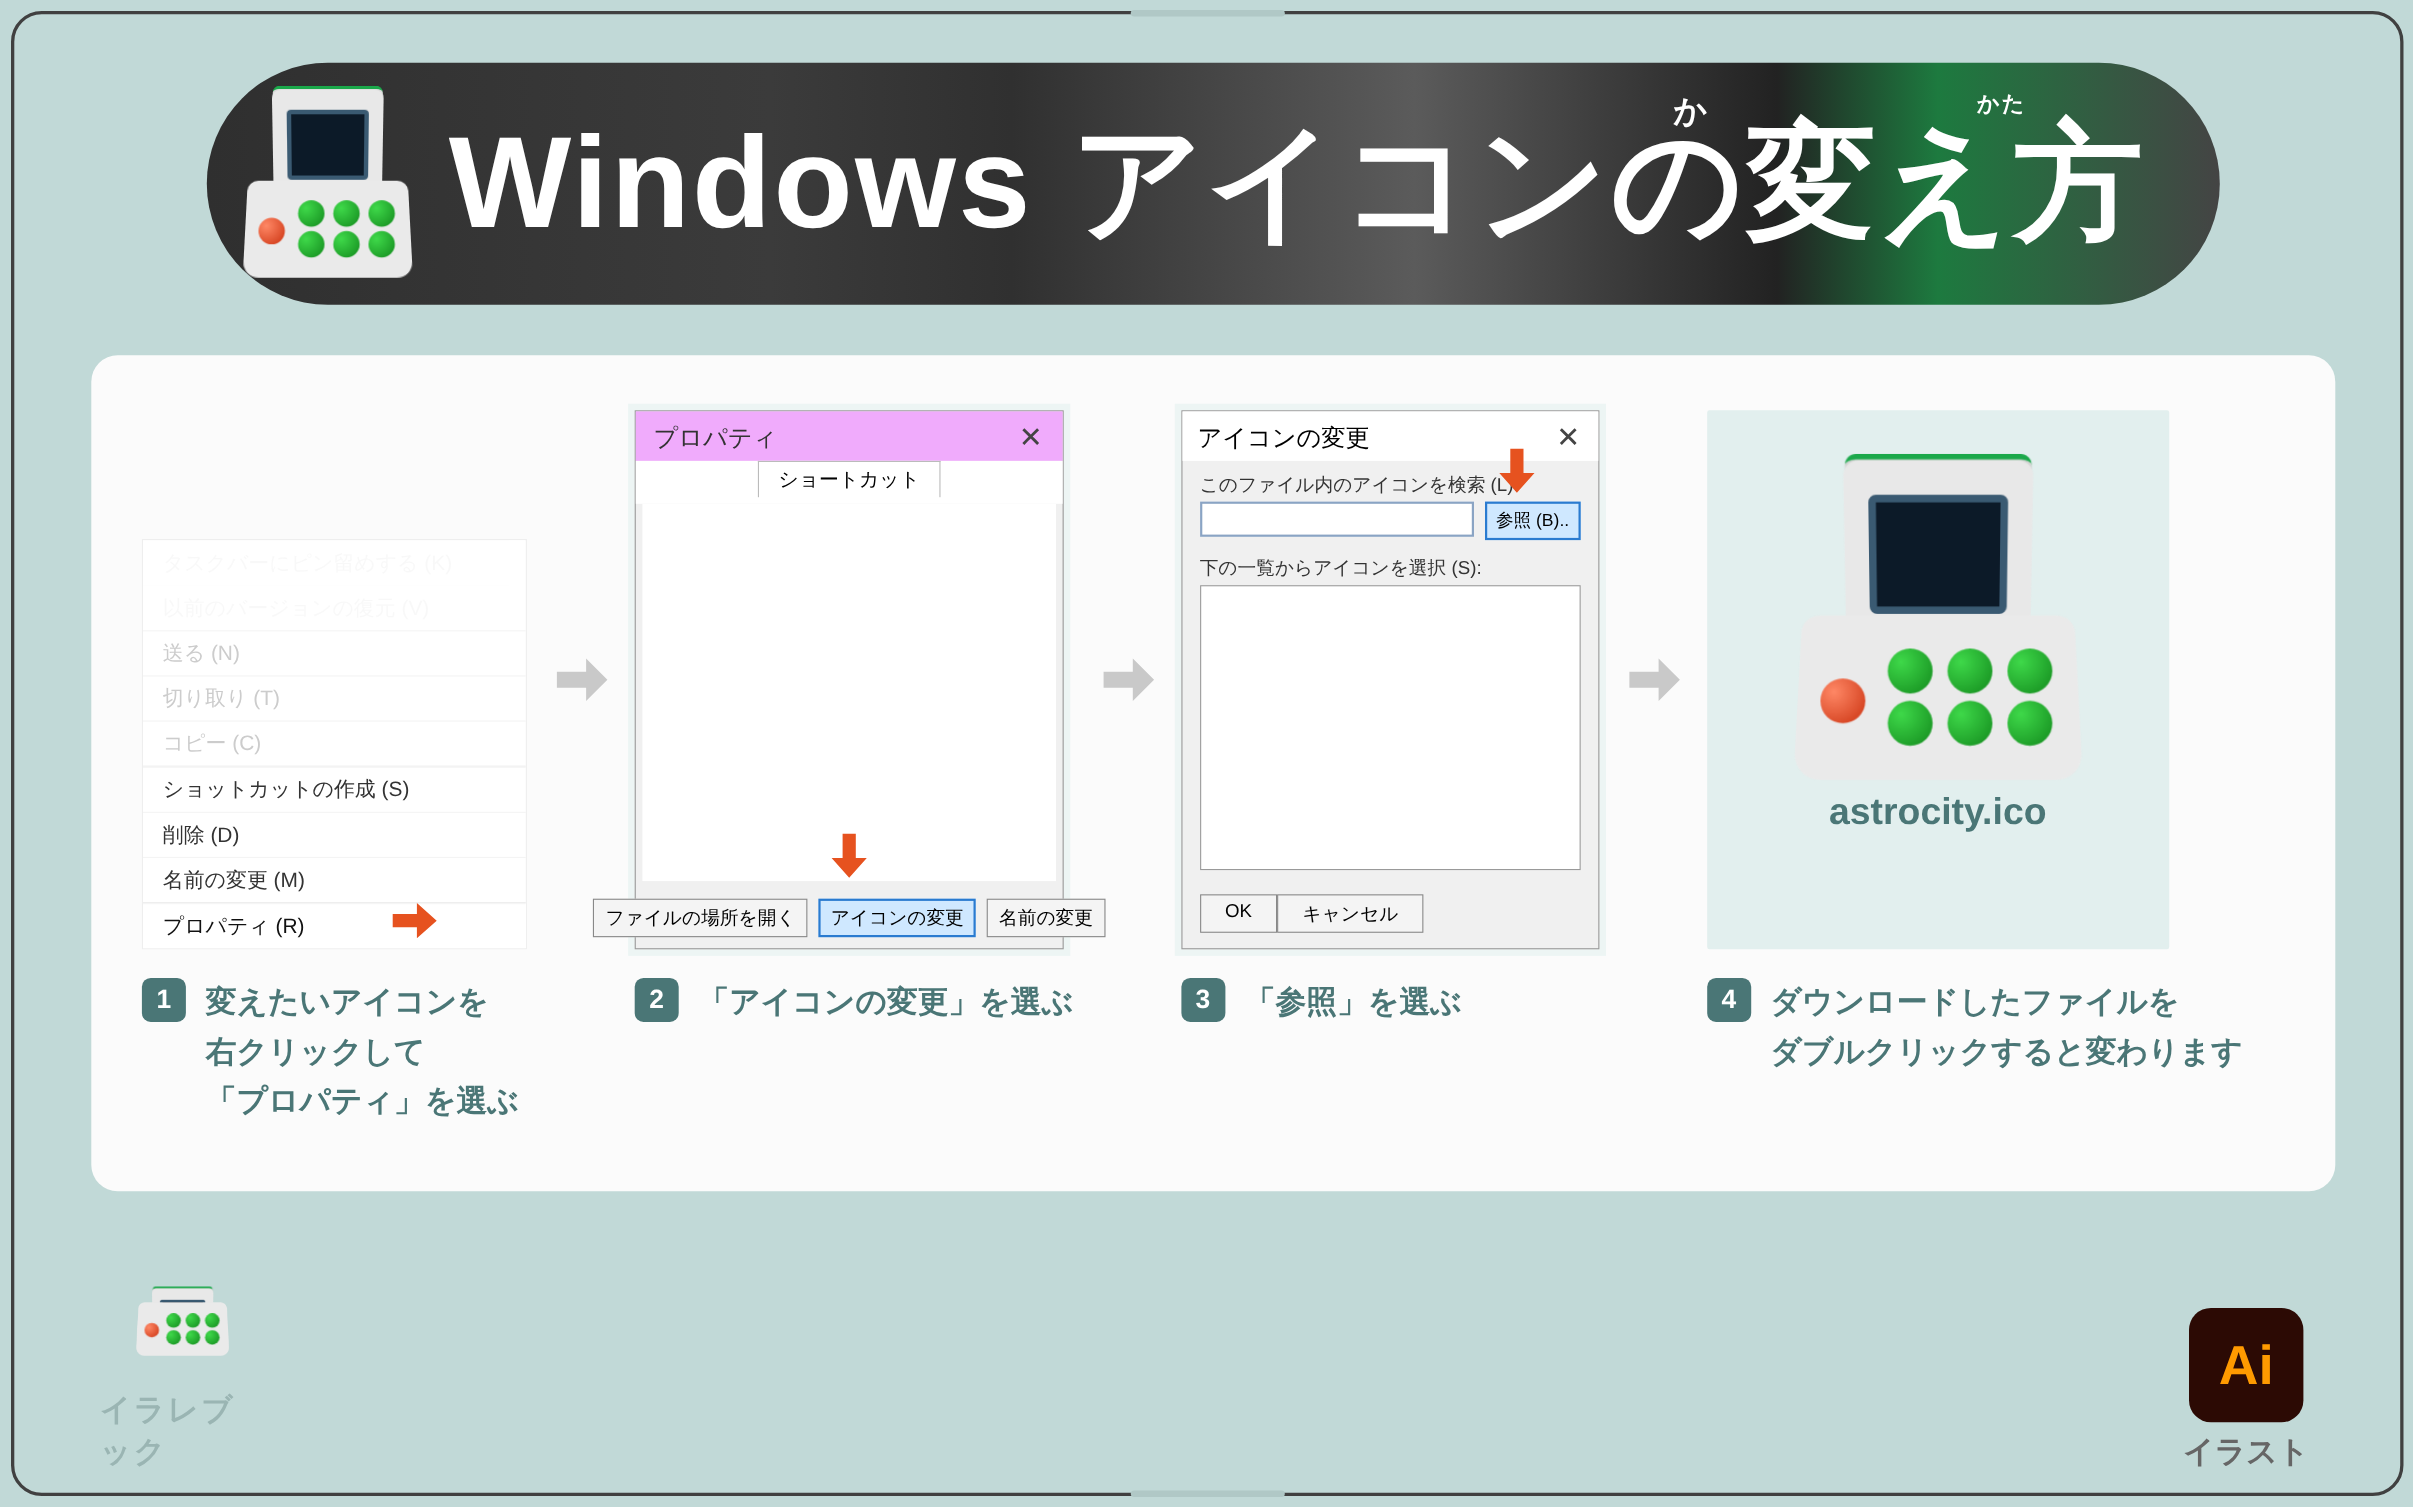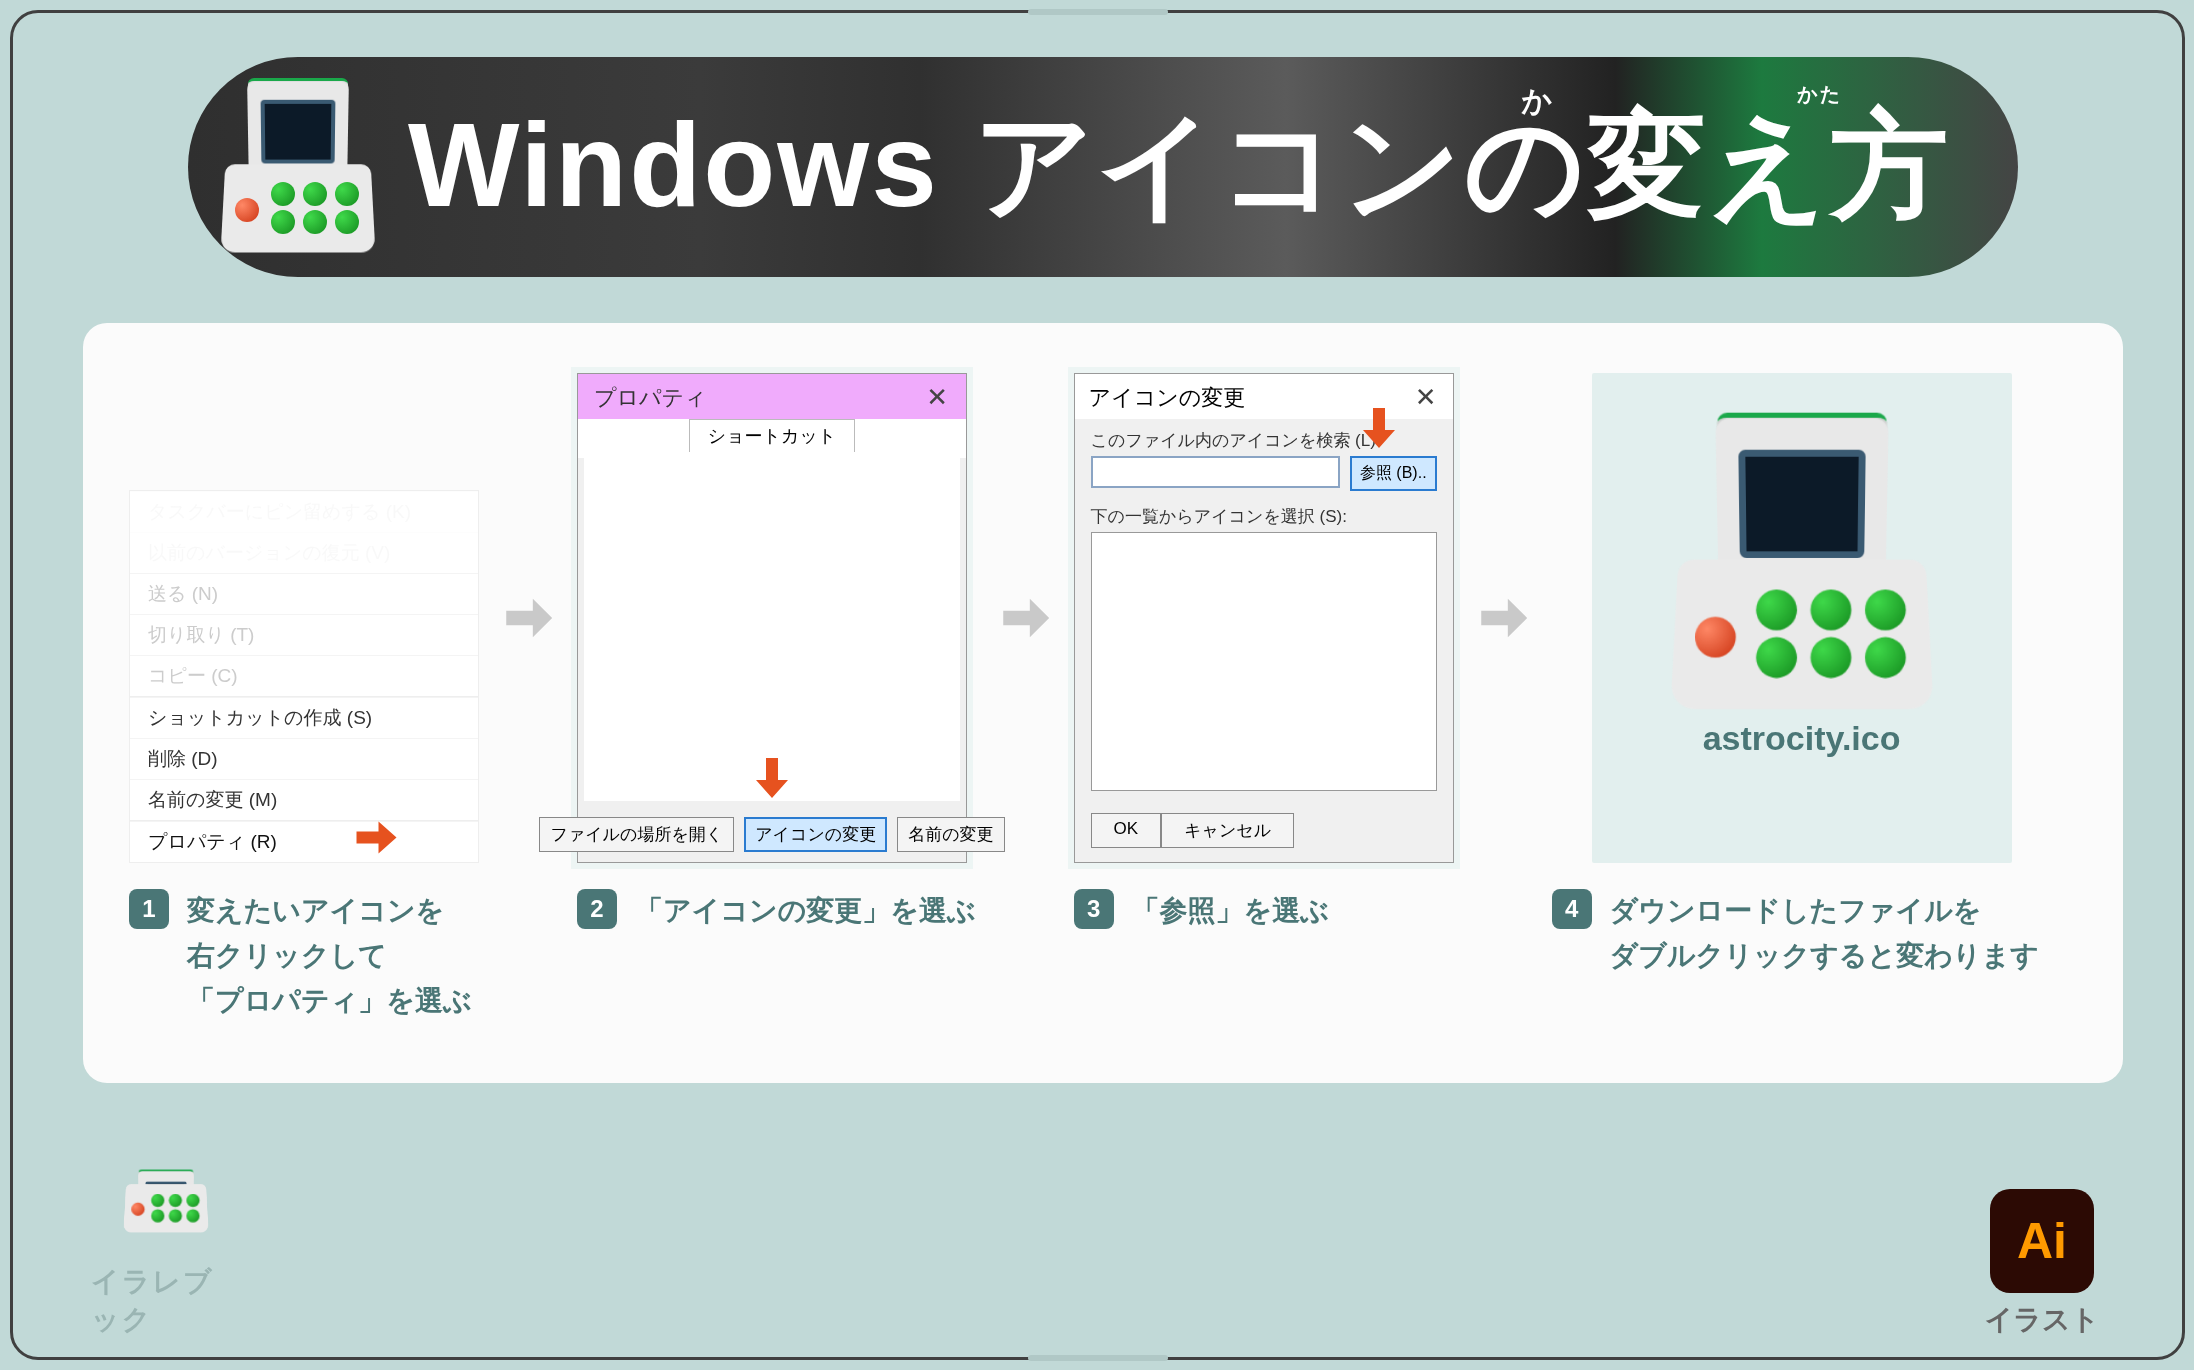--- a/index.html
+++ b/index.html
@@ -299,21 +299,20 @@
   .dlg-btn{border:1px solid #888;background:#f4f4f4;padding:5px 22px;font-size:17px;}
   .orange-arrow.p3 {
     right: 50px; top: 30px;
   }
 
   
   .result-panel {
     width: 420px;height:490px;background:#e2efee;border-radius:2px;
     display:flex;flex-direction:column;align-items:center;justify-content:center;
     gap: 30px;
-    margin-left: 40px;
   }
   .result-panel .arcade { transform: scale(1.7); }
   .ico-name{color:#4a7676;font-size:34px;font-weight:700;margin-top:40px;}
 
   
   .footer-left {
     position:absolute;left:78px;bottom:18px;width:150px;
     display:flex;flex-direction:column;align-items:center;gap:6px;
   }
   .footer-left .arcade{transform:scale(0.55);}

